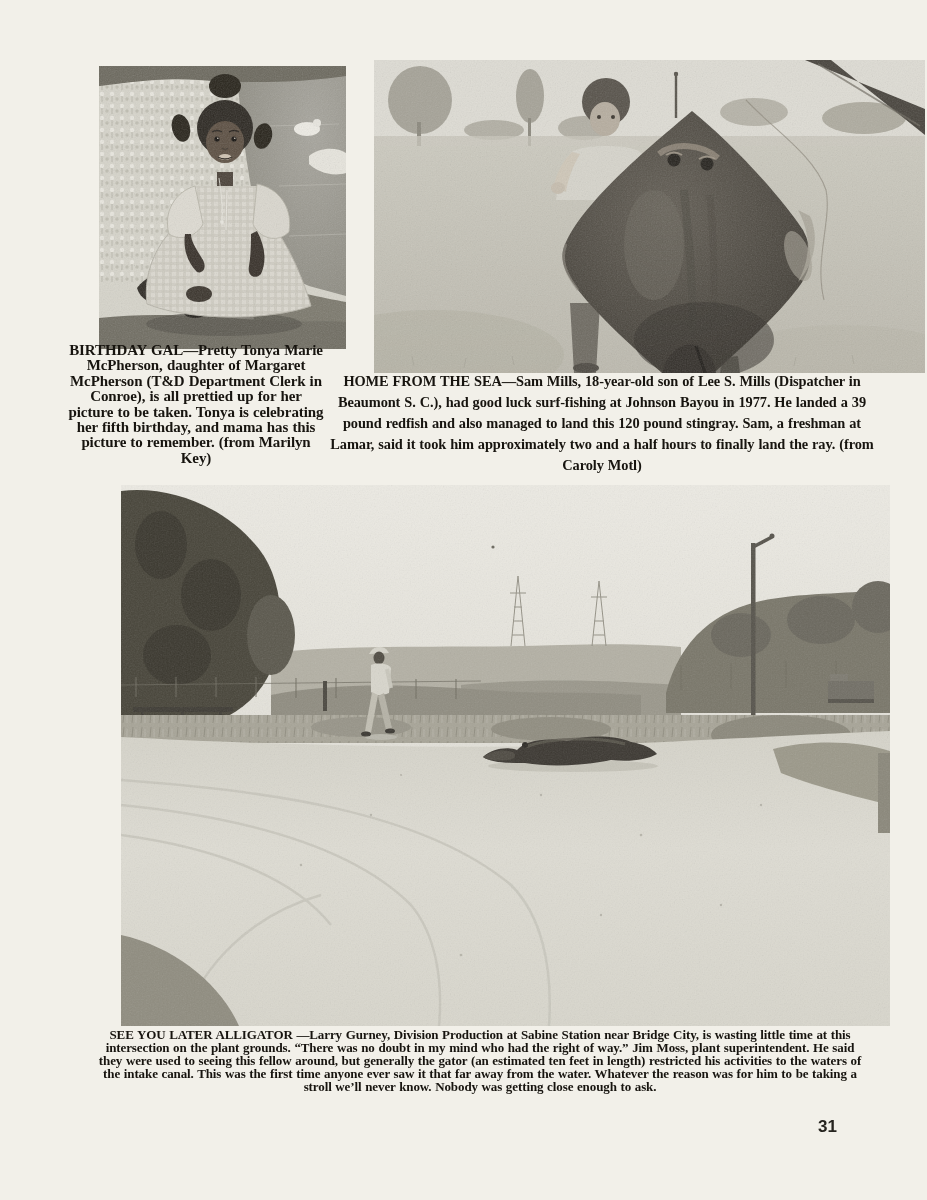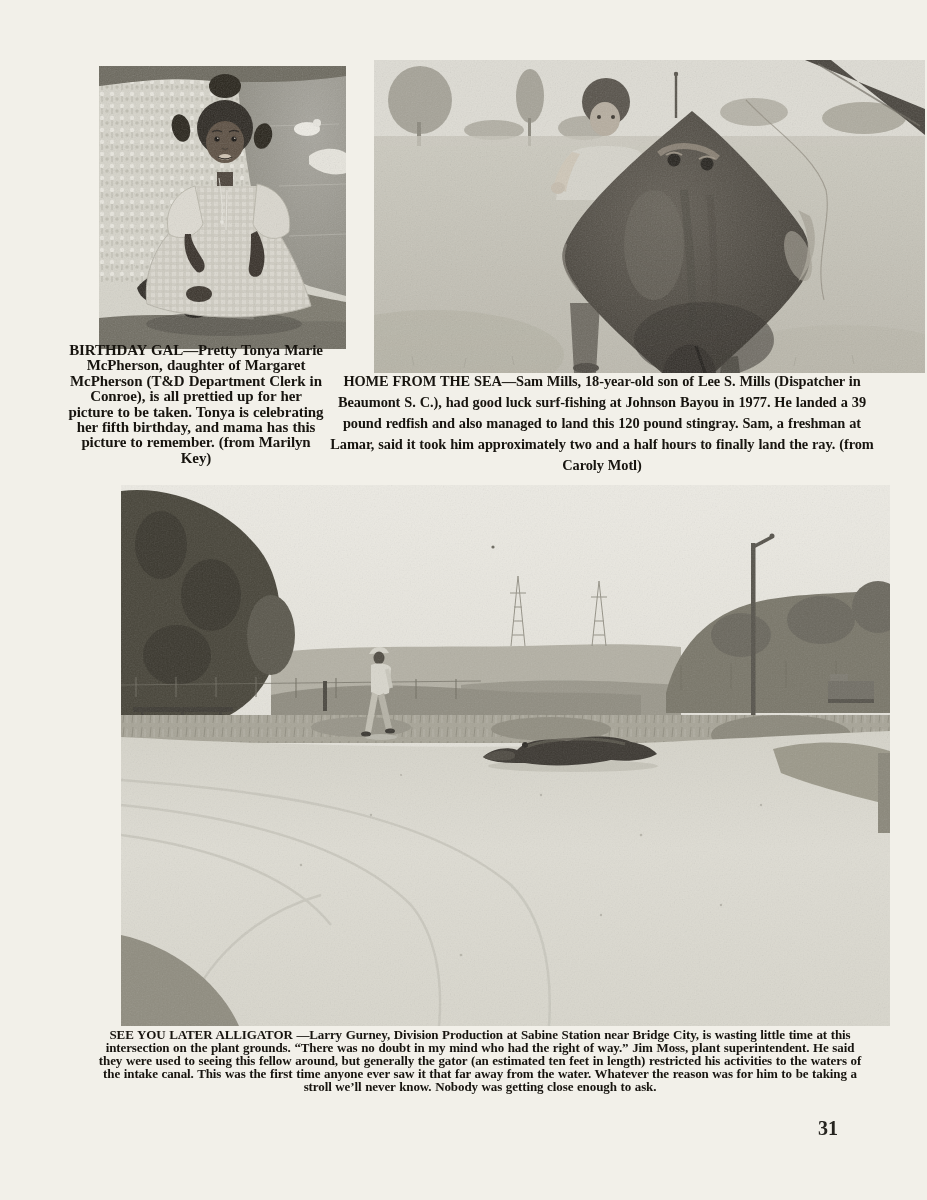--- a/index.html
+++ b/index.html
@@ -12,22 +12,22 @@
   .photo svg{display:block;width:100%;height:100%;}
   .caption{
     position:absolute;font-weight:bold;color:#17140f;
     letter-spacing:-0.1px;word-spacing:0.5px;text-align:center;margin:8px;font-family:Liberation Serif, serif;
   }
   .caption-birthday{left:59px;top:335px;width:258px;font-size:15px;line-height:15.4px;}
   .caption-stingray{left:314px;top:363px;width:560px;font-size:14.4px;line-height:21px;}
   .caption-alligator{left:85px;top:1020px;width:774px;font-size:13px;line-height:13.1px;}
   .page-number{
     position:absolute;left:818px;top:1117px;
-    font-family:Liberation Serif, serif;font-weight:bold;
-    font-size:20px;color:#26241f;
+    font-family:Liberation Sans, sans-serif;font-weight:bold;
+    font-size:17px;color:#26241f;
   }
 </style>
 </head>
 <body>
 
 <div class="sheet">
 
   <figure class="photo" style="left:59px;top:50px;width:247px;height:283px;">
     <svg viewBox="0 0 247 283" preserveAspectRatio="none">
       <defs>

